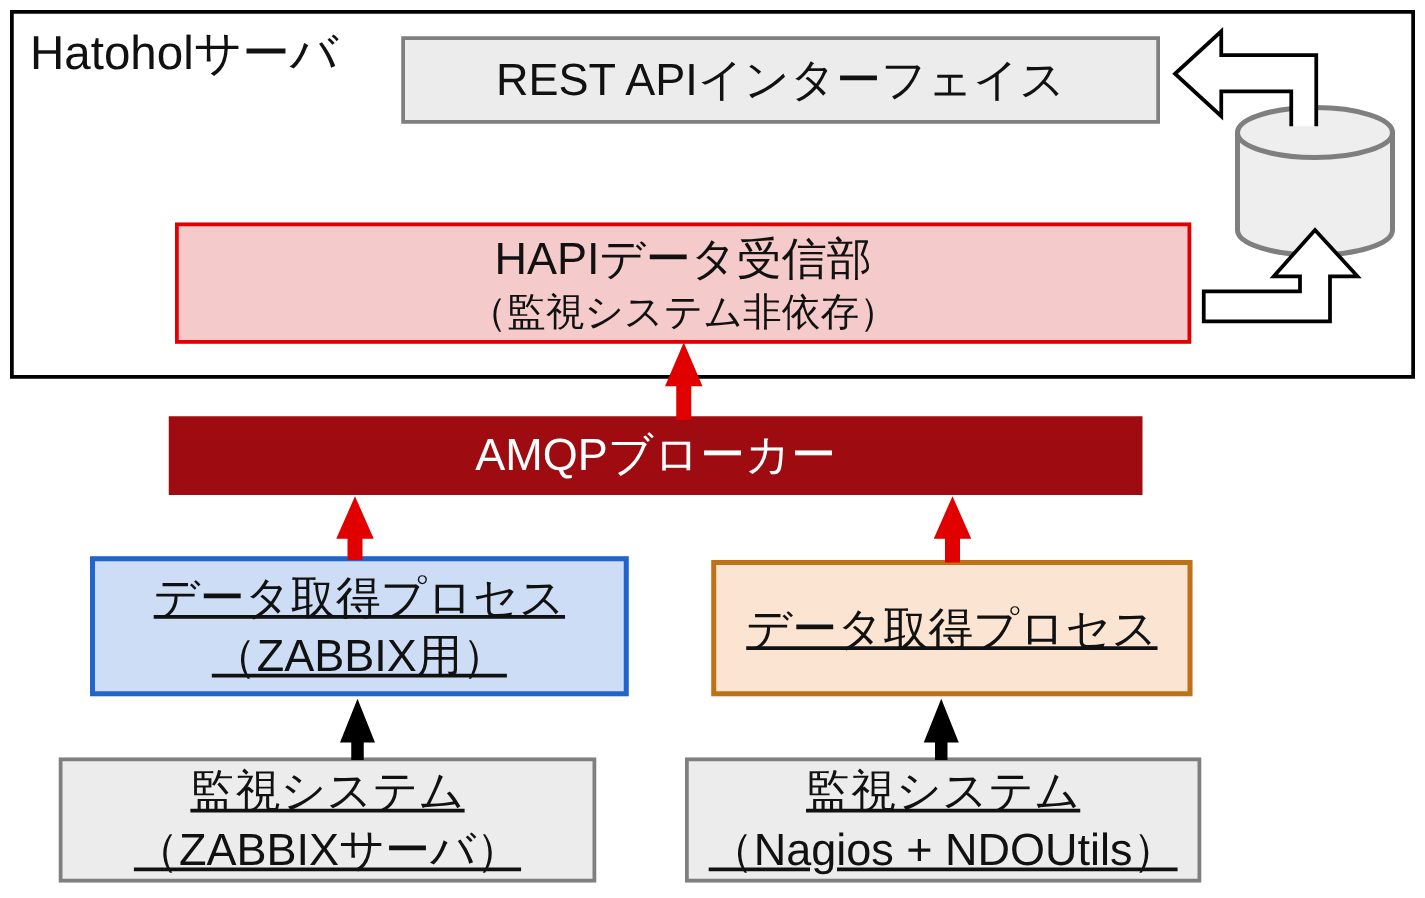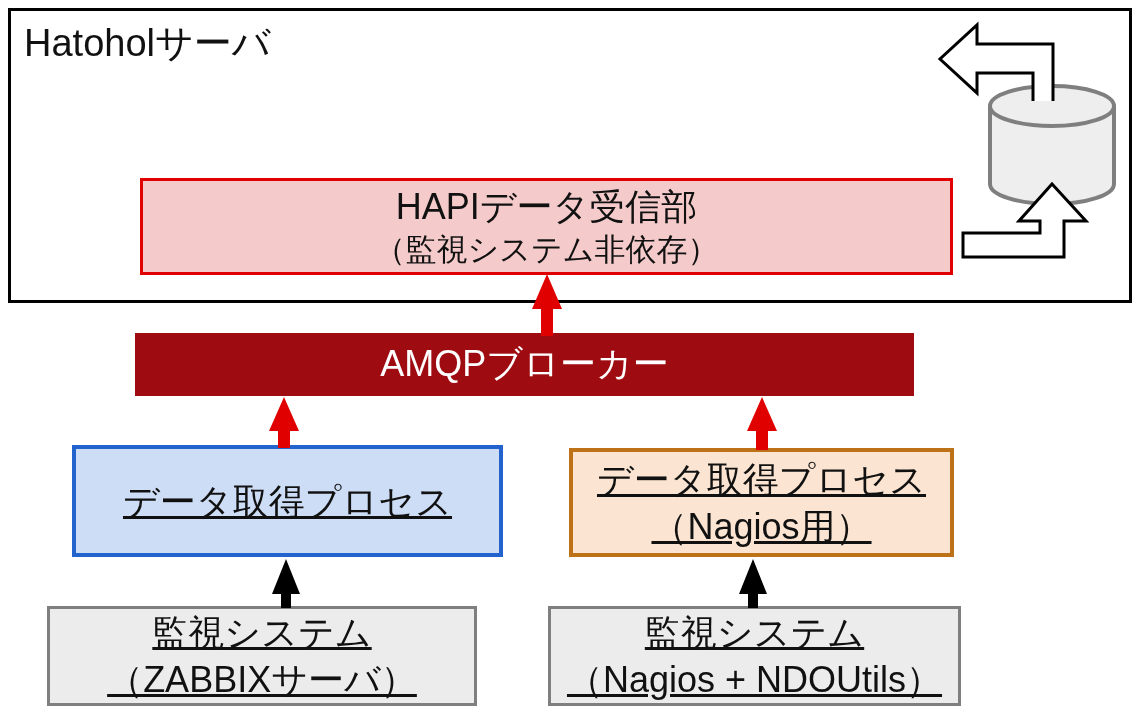--- a/index.html
+++ b/index.html
@@ -31,37 +31,40 @@
              font-size:42px; line-height:44px; }
 </style>
 </head>
 <body>
 
 <div class="canvas">
 
   <div class="abs outer"></div>
   <div class="abs hatohol">Hatoholサーバ</div>
 
+  <div class="box rest">
+    <span>REST APIインターフェイス</span>
+  </div>
 
   <div class="box hapi">
     <span class="l1">HAPIデータ受信部</span>
     <span class="l2">（監視システム非依存）</span>
   </div>
 
   <div class="box amqp">
     <span>AMQPブローカー</span>
   </div>
 
   <div class="box zproc two">
     <span class="l1">データ取得プロセス</span>
+    <span class="l2">（ZABBIX用）</span>
   </div>
 
   <div class="box nproc two">
     <span class="l1">データ取得プロセス</span>
-    <span class="l2">（Nagios用）</span>
   </div>
 
   <div class="box zsys two">
     <span class="l1">監視システム</span>
     <span class="l2">（ZABBIXサーバ）</span>
   </div>
 
   <div class="box nsys two">
     <span class="l1">監視システム</span>
     <span class="l2">（Nagios + NDOUtils）</span>

